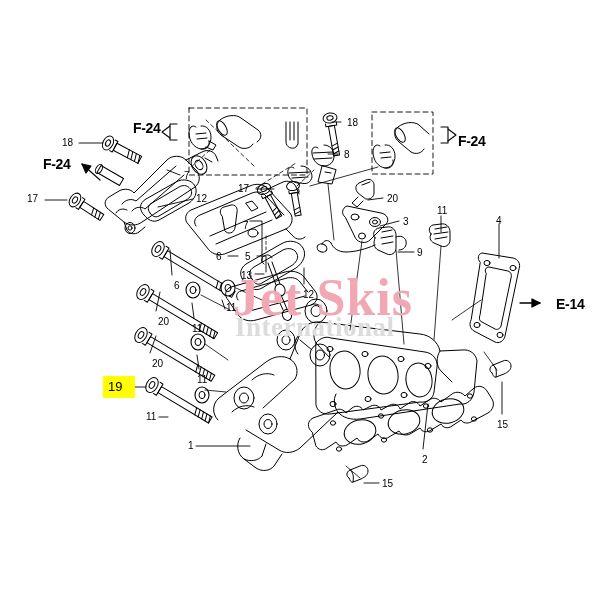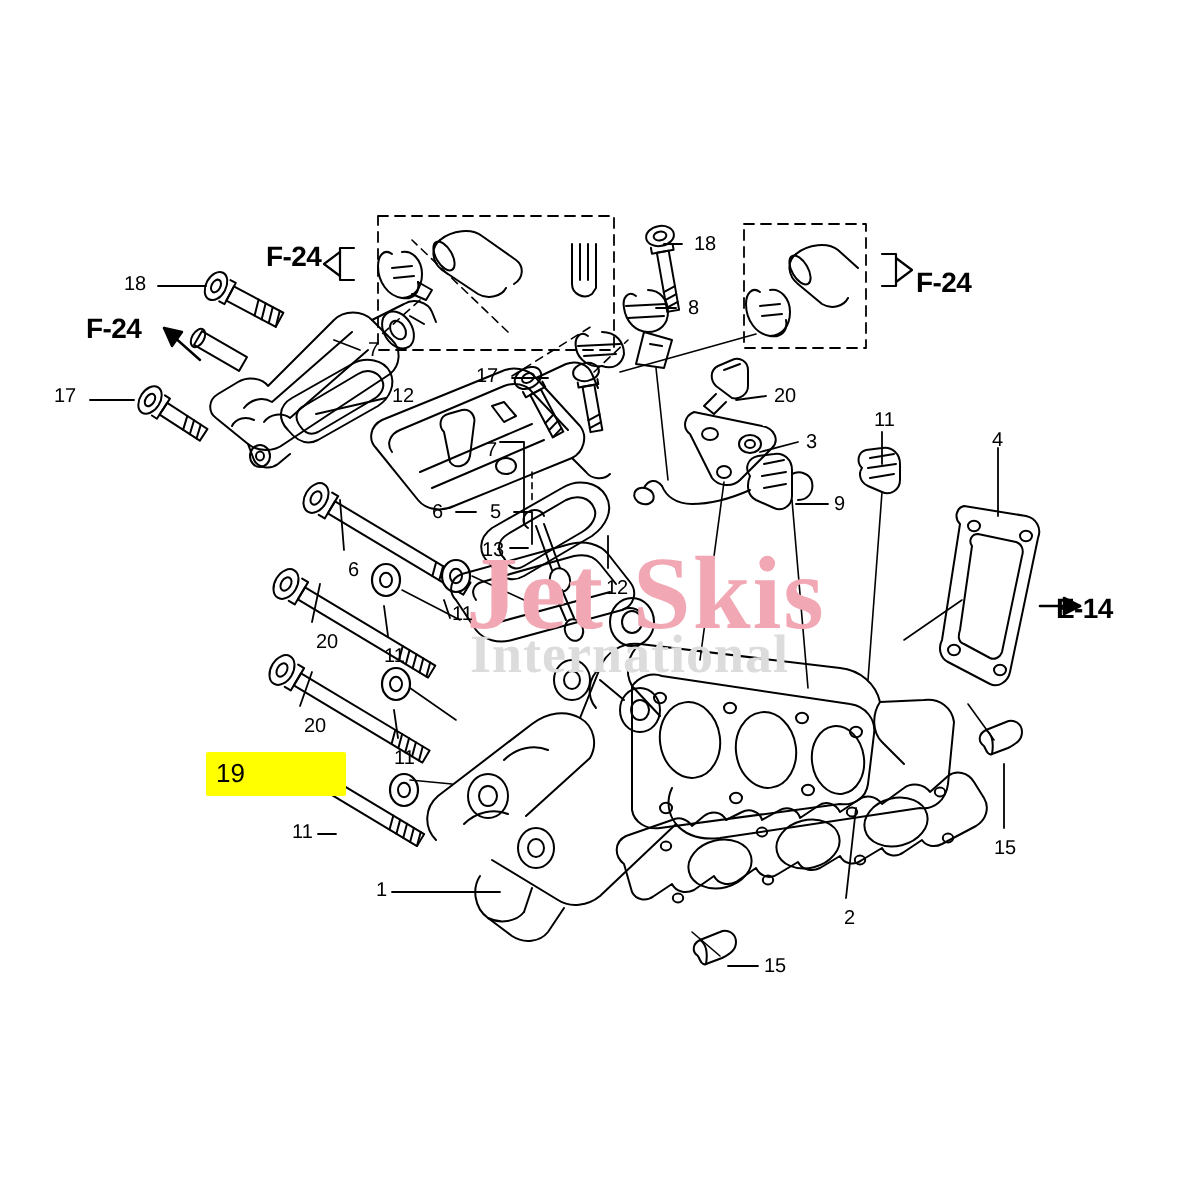--- a/index.html
+++ b/index.html
@@ -522,21 +522,21 @@
   </div>
 
   <div class="watermark" style="left:233px; top:272px; width:215px; height:70px;">
     <span class="wm-main">Jet Skis</span>
     <span class="wm-sub">International</span>
   </div>
 
   <span class="ref-tag" style="left:133px; top:121px;">F-24</span>
   <span class="ref-tag" style="left:43px; top:157px;">F-24</span>
   <span class="ref-tag" style="left:458px; top:134px;">F-24</span>
-  <span class="ref-tag" style="left:528px; top:297px;">E-14</span>
+  <span class="ref-tag" style="left:556px; top:297px;">E-14</span>
 
   <span class="callout" style="left:62px; top:138px;">18</span>
   <span class="callout" style="left:27px; top:194px;">17</span>
   <span class="callout" style="left:184px; top:171px;">7</span>
   <span class="callout" style="left:196px; top:194px;">12</span>
   <span class="callout" style="left:174px; top:281px;">6</span>
   <span class="callout" style="left:158px; top:317px;">20</span>
   <span class="callout" style="left:152px; top:359px;">20</span>
   <span class="callout" style="left:192px; top:324px;">11</span>
   <span class="callout" style="left:197px; top:375px;">11</span>
@@ -553,17 +553,17 @@
   <span class="callout" style="left:303px; top:290px;">12</span>
   <span class="callout" style="left:387px; top:194px;">20</span>
   <span class="callout" style="left:403px; top:217px;">3</span>
   <span class="callout" style="left:417px; top:248px;">9</span>
   <span class="callout" style="left:437px; top:206px;">11</span>
   <span class="callout" style="left:496px; top:216px;">4</span>
   <span class="callout" style="left:422px; top:455px;">2</span>
   <span class="callout" style="left:497px; top:420px;">15</span>
   <span class="callout" style="left:382px; top:479px;">15</span>
 
-  <div class="hl-box" style="left:103px; top:376px; width:32px; height:22px;padding-left:38px;">
+  <div class="hl-box" style="left:103px; top:376px; width:32px; height:22px;">
     <span class="hl-text">19</span>
   </div>
 
 </div>
 
 </body></html>

